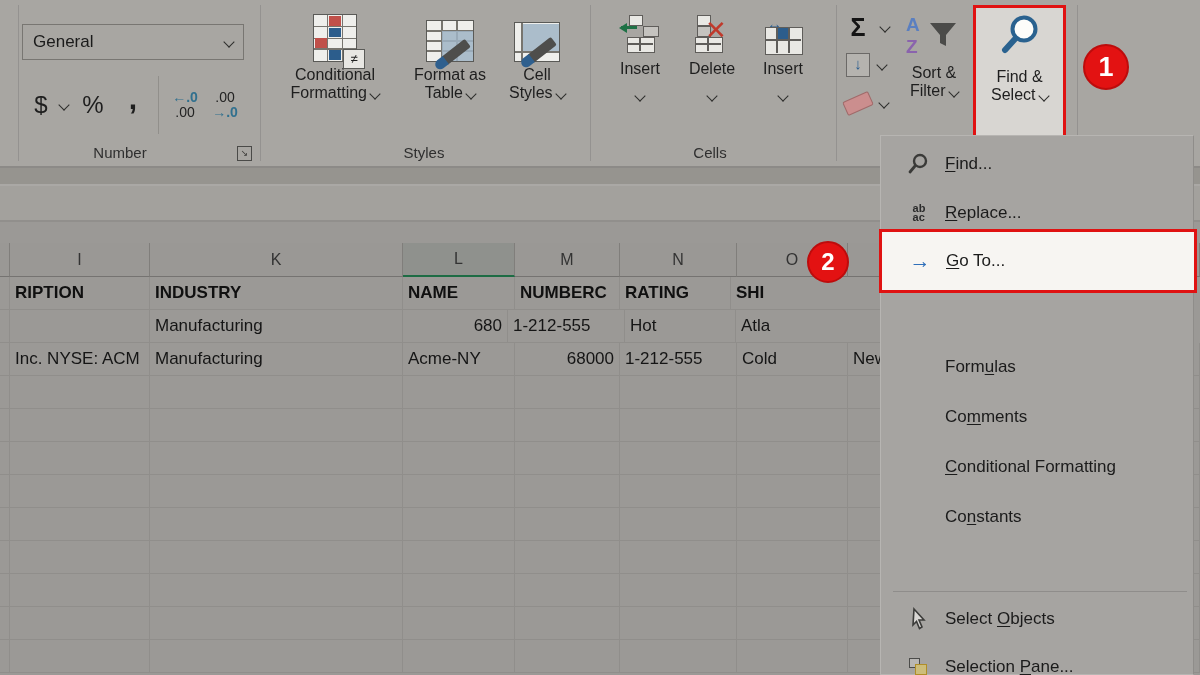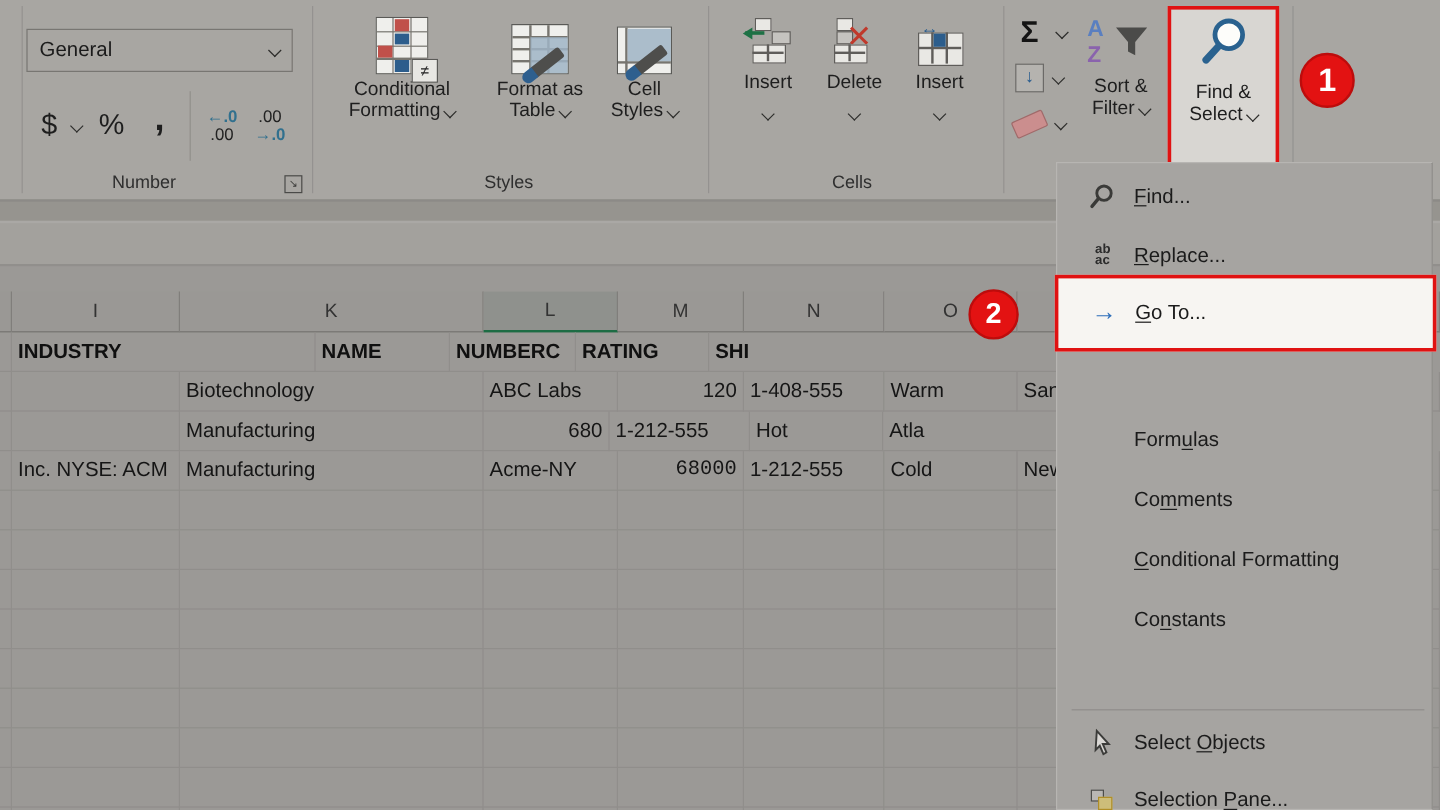--- a/index.html
+++ b/index.html
@@ -276,51 +276,42 @@
         <div class="lcell" style="width: 140px;">I</div>
         <div class="lcell" style="width: 253px;">K</div>
         <div class="lcell sel" style="width: 112px;">L</div>
         <div class="lcell" style="width: 105px;">M</div>
         <div class="lcell" style="width: 117px;">N</div>
         <div class="lcell" style="width: 111px;">O</div>
         <div class="lcell" style="width: 352px;"></div>
       </div>
       <div class="grow">
         <div class="gcell" style="width: 10px;"></div>
+        <div class="gcell hdr" style="width: 140px;">RIPTION</div>
         <div class="gcell hdr" style="width: 253px;">INDUSTRY</div>
         <div class="gcell hdr" style="width: 112px;">NAME</div>
         <div class="gcell hdr" style="width: 105px;">NUMBERC</div>
         <div class="gcell hdr" style="width: 111px;">RATING</div>
         <div class="gcell hdr" style="width: 352px;">SHI</div>
       </div>
       <div class="grow">
         <div class="gcell" style="width: 10px;"></div>
         <div class="gcell" style="width: 140px;"></div>
-        <div class="gcell" style="width: 253px;">Biotechnology</div>
-        <div class="gcell" style="width: 112px;">ABC Labs</div>
-        <div class="gcell num" style="width: 105px;">120</div>
-        <div class="gcell" style="width: 117px;">1-408-555</div>
-        <div class="gcell" style="width: 111px;">Warm</div>
-        <div class="gcell" style="width: 352px;">San</div>
-      </div>
-      <div class="grow">
-        <div class="gcell" style="width: 10px;"></div>
-        <div class="gcell" style="width: 140px;"></div>
         <div class="gcell" style="width: 253px;">Manufacturing</div>
         <div class="gcell num" style="width: 105px;">680</div>
         <div class="gcell" style="width: 117px;">1-212-555</div>
         <div class="gcell" style="width: 111px;">Hot</div>
         <div class="gcell" style="width: 352px;">Atla</div>
       </div>
       <div class="grow">
         <div class="gcell" style="width: 10px;"></div>
         <div class="gcell" style="width: 140px;">Inc. NYSE: ACM</div>
         <div class="gcell" style="width: 253px;">Manufacturing</div>
         <div class="gcell" style="width: 112px;">Acme-NY</div>
-        <div class="gcell num" style="width: 105px; font-family: Liberation Mono, monospace;">68000</div>
+        <div class="gcell num" style="width: 105px;">68000</div>
         <div class="gcell" style="width: 117px;">1-212-555</div>
         <div class="gcell" style="width: 111px;">Cold</div>
         <div class="gcell" style="width: 352px;">New</div>
       </div>
       <div class="grow">
         <div class="gcell" style="width: 10px;"></div>
         <div class="gcell" style="width: 140px;"></div>
         <div class="gcell" style="width: 253px;"></div>
         <div class="gcell" style="width: 112px;"></div>
         <div class="gcell" style="width: 105px;"></div>

